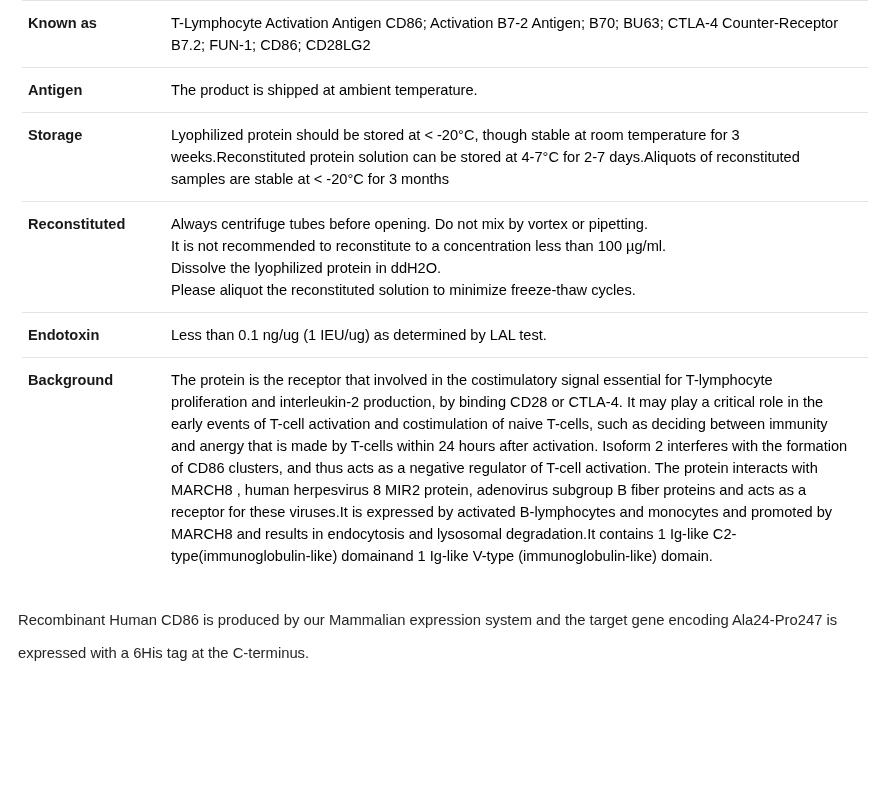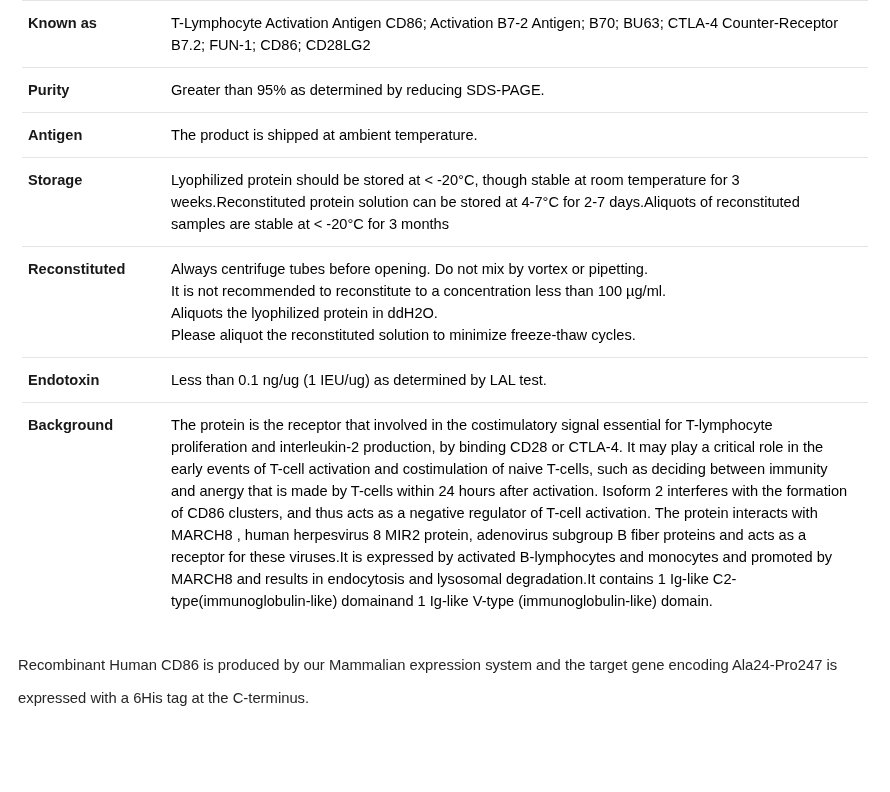--- a/index.html
+++ b/index.html
@@ -81,43 +81,37 @@
 
   <table class="spec-table">
     <tbody>
         <tr class="spec-row">
           <td class="spec-label">Known as</td>
           <td class="spec-value">
             <span class="vline">T-Lymphocyte Activation Antigen CD86; Activation B7-2 Antigen; B70; BU63; CTLA-4 Counter-Receptor B7.2; FUN-1; CD86; CD28LG2</span>
           </td>
         </tr>
         <tr class="spec-row">
-          <td class="spec-label">Purity</td>
-          <td class="spec-value">
-            <span class="vline">Greater than 95% as determined by reducing SDS-PAGE.</span>
-          </td>
-        </tr>
-        <tr class="spec-row">
           <td class="spec-label">Antigen</td>
           <td class="spec-value">
             <span class="vline">The product is shipped at ambient temperature.</span>
           </td>
         </tr>
         <tr class="spec-row">
           <td class="spec-label">Storage</td>
           <td class="spec-value">
             <span class="vline">Lyophilized protein should be stored at &lt; -20°C, though stable at room temperature for 3 weeks.Reconstituted protein solution can be stored at 4-7°C for 2-7 days.Aliquots of reconstituted samples are stable at &lt; -20°C for 3 months</span>
           </td>
         </tr>
         <tr class="spec-row">
           <td class="spec-label">Reconstituted</td>
           <td class="spec-value">
             <span class="vline">Always centrifuge tubes before opening. Do not mix by vortex or pipetting.</span>
             <span class="vline">It is not recommended to reconstitute to a concentration less than 100 µg/ml.</span>
-            <span class="vline">Aliquots the lyophilized protein in ddH2O.</span>
+            <span class="vline">Dissolve the lyophilized protein in ddH2O.</span>
             <span class="vline">Please aliquot the reconstituted solution to minimize freeze-thaw cycles.</span>
           </td>
         </tr>
         <tr class="spec-row">
           <td class="spec-label">Endotoxin</td>
           <td class="spec-value">
             <span class="vline">Less than 0.1 ng/ug (1 IEU/ug) as determined by LAL test.</span>
           </td>
         </tr>
         <tr class="spec-row">

